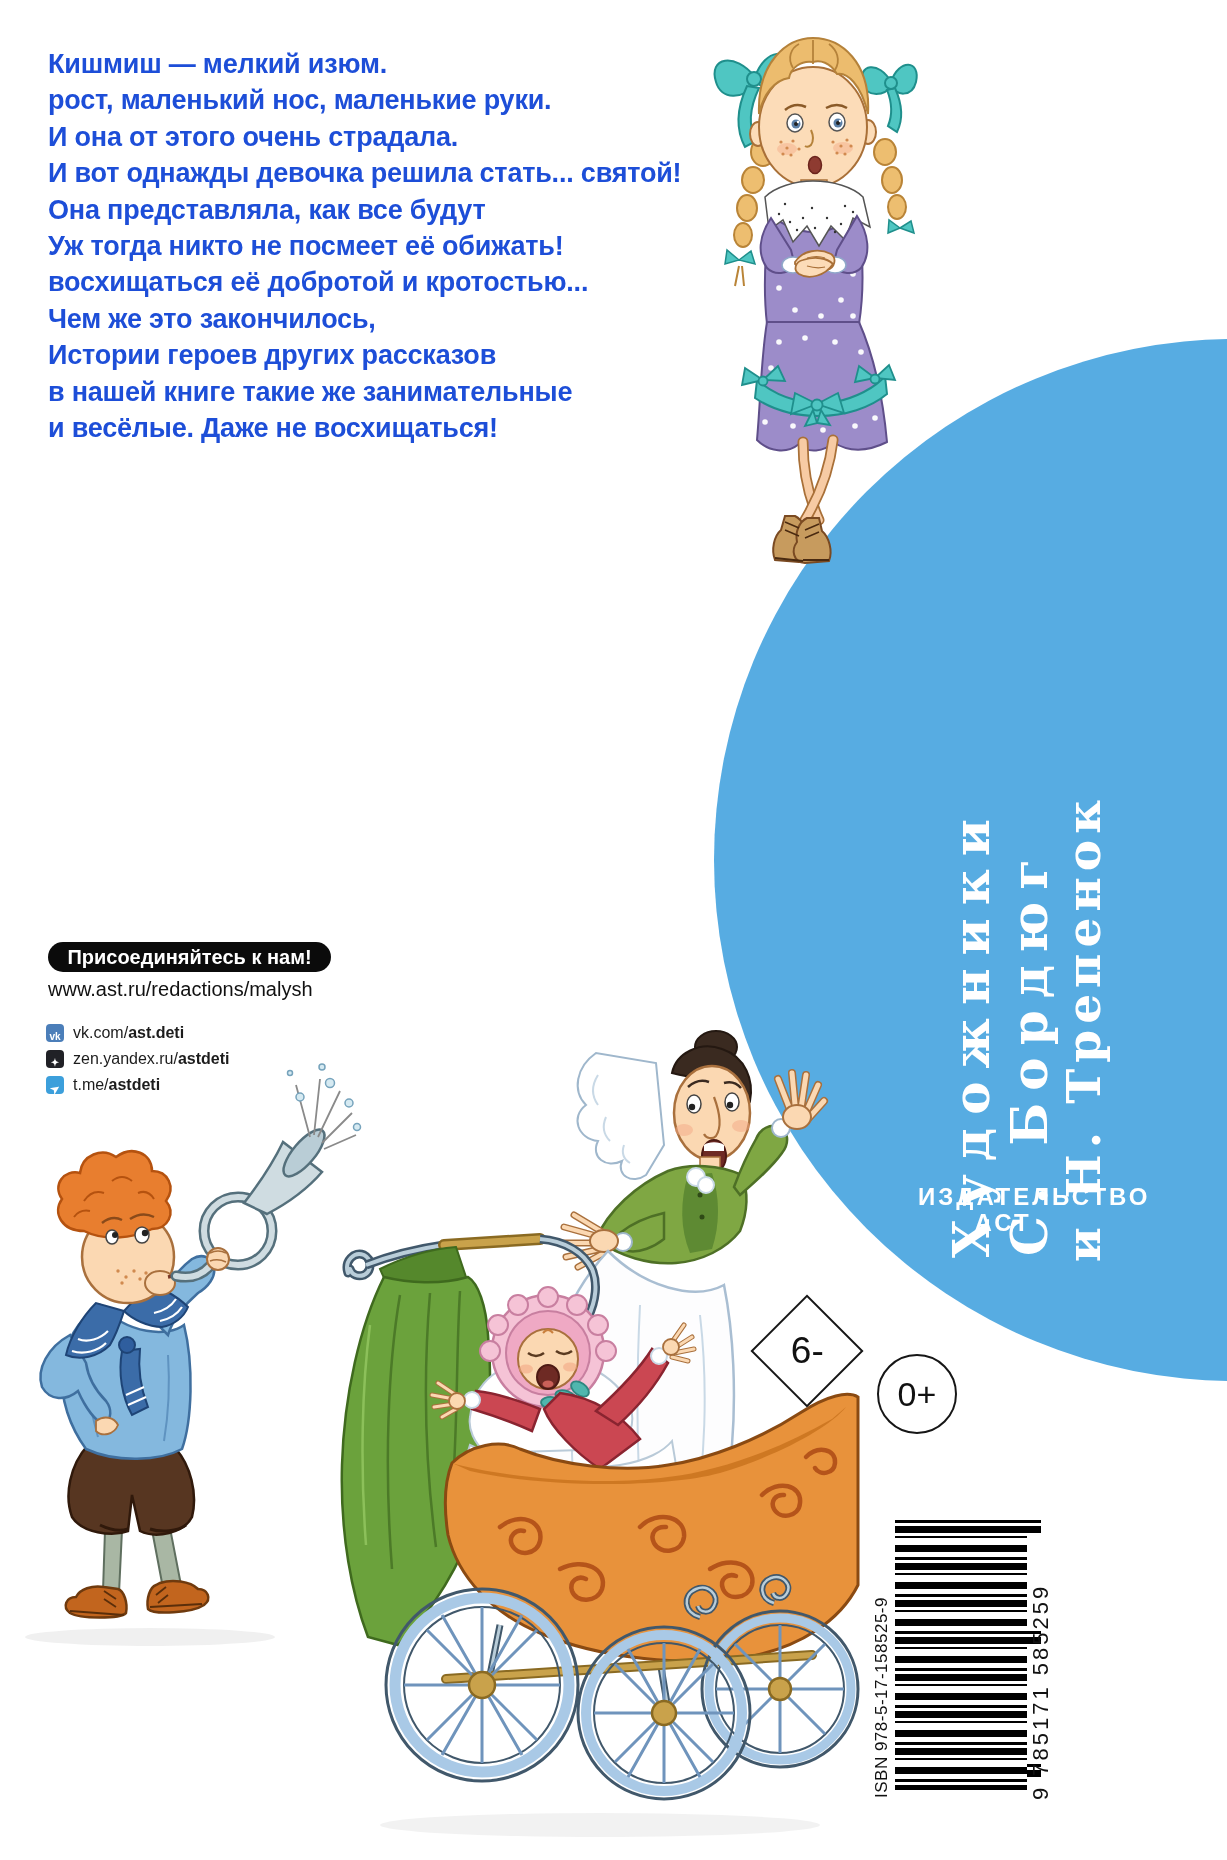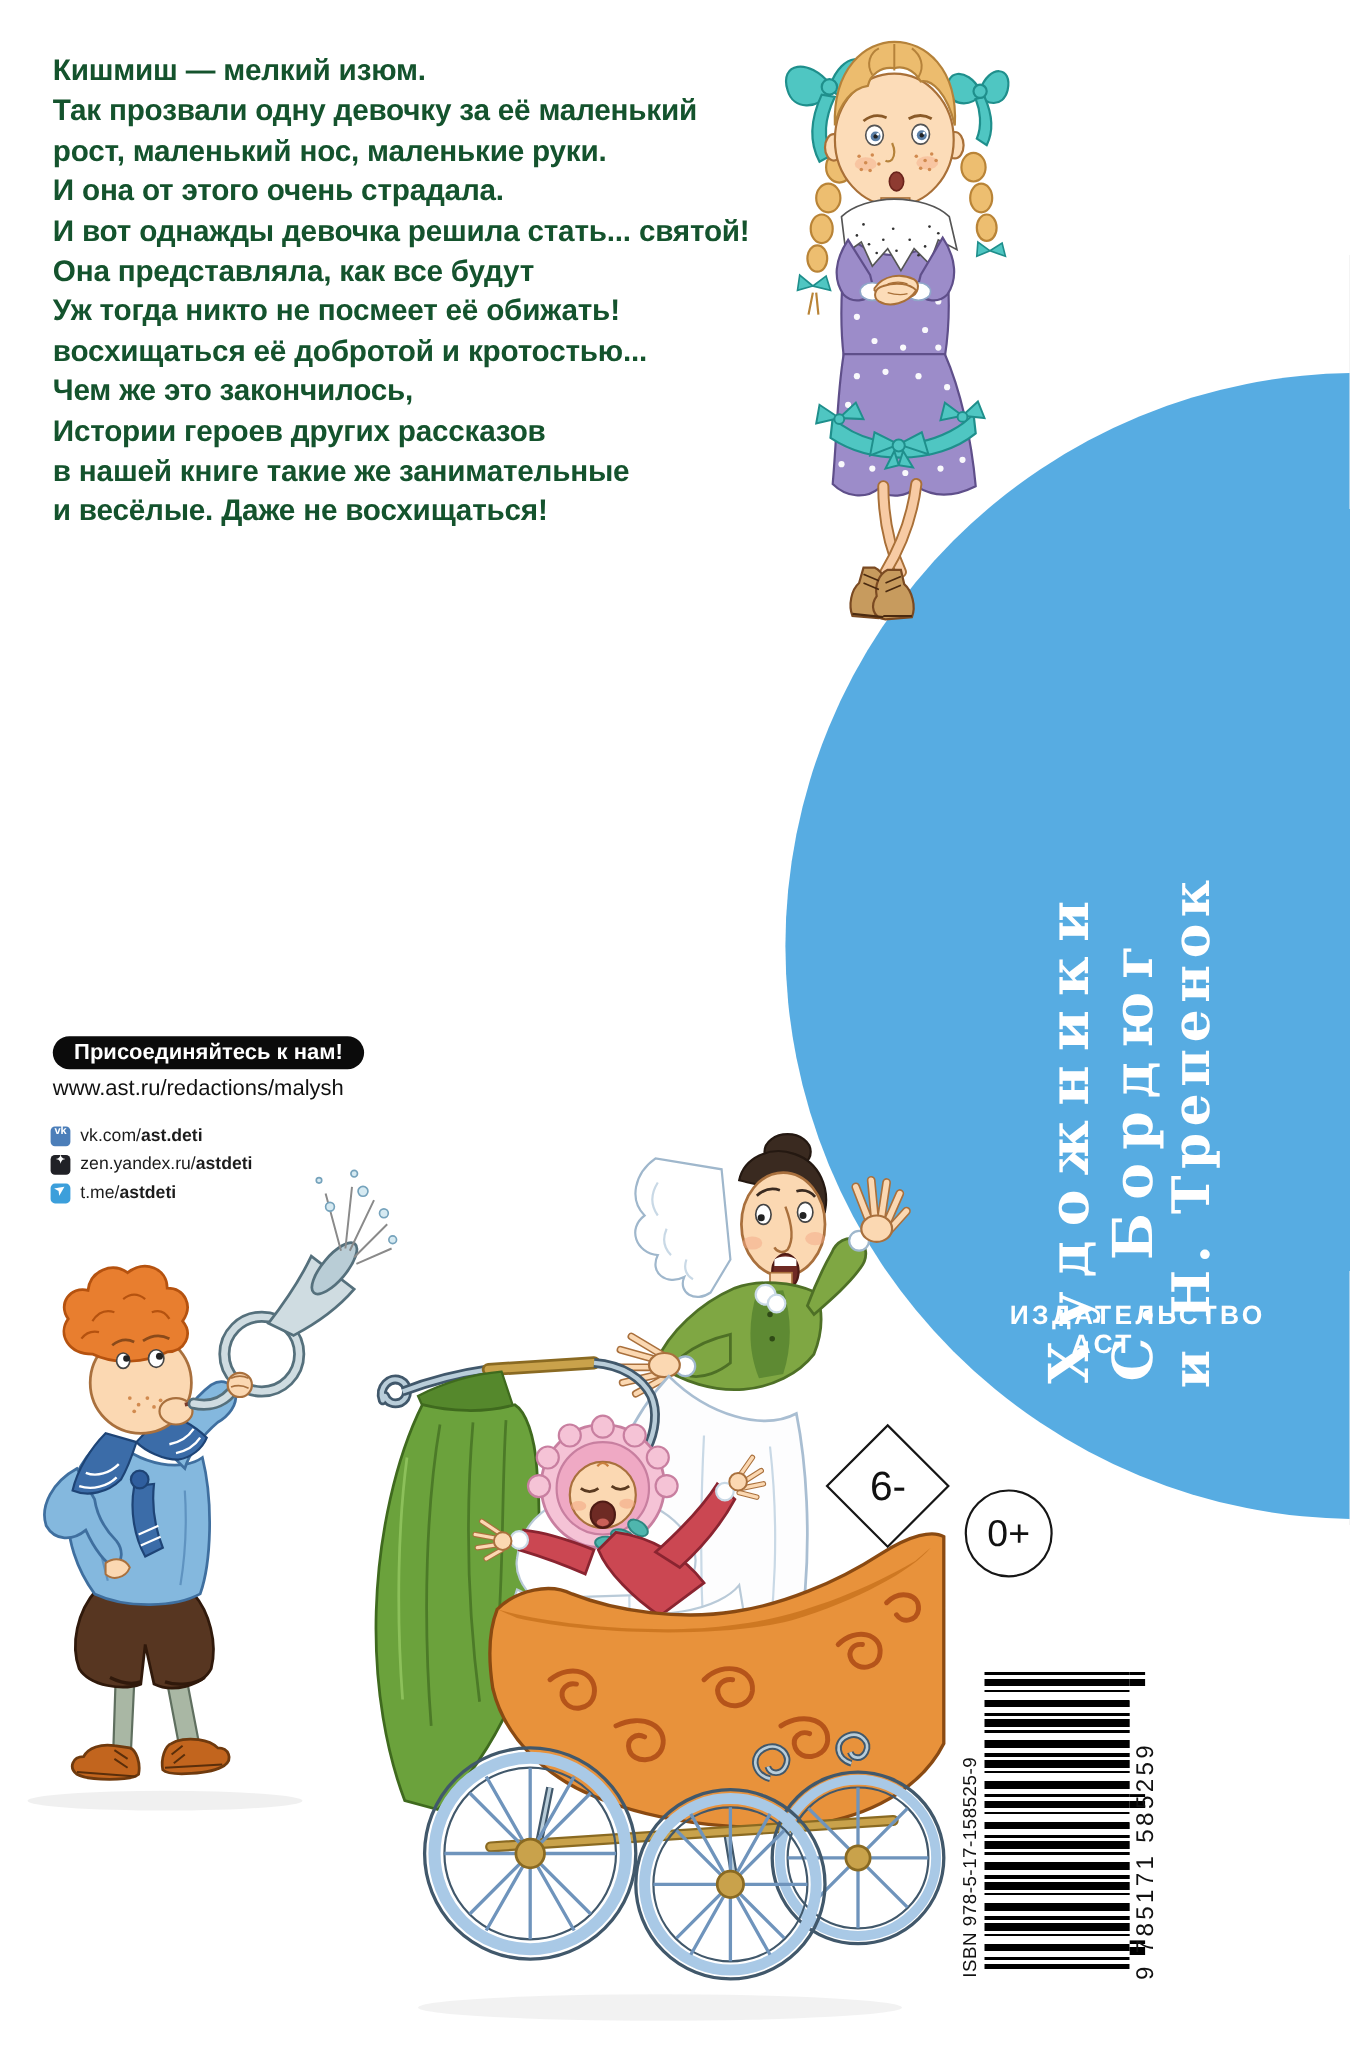--- a/index.html
+++ b/index.html
@@ -5,21 +5,21 @@
   html,body{margin:0;padding:0;background:#e8e8e8;}
   .page{
     position:relative;width:1227px;height:1860px;margin:0 auto;
     background:#ffffff;overflow:hidden;
     font-family:"Liberation Sans",sans-serif;
   }
   
   .blurb{
     position:absolute;left:48px;top:46px;
     font-size:27px;line-height:36.4px;font-weight:700;
-    letter-spacing:-0.2px;color:#14532d;white-space:nowrap;
+    letter-spacing:-0.2px;color:#1d4ed8;white-space:nowrap;
   }
   
   .blue-circle{
     position:absolute;left:714px;top:339px;width:1042px;height:1042px;
     border-radius:50%;
   }
   
   .vcol{
     position:absolute;transform-origin:0 0;transform:rotate(-90deg);
     font-family:"DejaVu Serif","Liberation Serif",serif;
@@ -39,21 +39,21 @@
     color:#ffffff;font-weight:700;font-size:20px;
   }
   .website{
     position:absolute;left:48px;top:978px;
     font-weight:400;font-size:20px;color:#111;letter-spacing:0px;
   }
   .social{position:absolute;left:46px;top:1022px;}
   .social-row{display:flex;align-items:center;height:22px;margin-bottom:4px;}
   .social-icon{
     width:18px;height:18px;border-radius:4px;margin-right:9px;flex:0 0 18px;
-    display:flex;align-items:flex-start;justify-content:center;
+    display:flex;align-items:flex-end;justify-content:center;
     color:#fff;font-size:10px;font-weight:700;line-height:1;
   }
   .social-icon .tg-glyph{display:inline-block;transform:rotate(-35deg) translate(0px,1px);font-size:11px;}
   .social-text{font-size:16px;color:#1c1c1c;}
   .social-text b{font-weight:700;}
   
   .badge-diamond{
     position:absolute;left:767px;top:1311px;width:76px;height:76px;
     background:#fff;border:2.5px solid #161616;transform:rotate(45deg);
     display:flex;align-items:center;justify-content:center;
@@ -94,21 +94,20 @@
 </style>
 </head>
 <body>
 
 <div class="page">
 
   <div class="blue-circle" style="background: rgb(87, 172, 226);"></div>
 
   <div class="blurb">
     <div>Кишмиш — мелкий изюм.</div>
-    <div>Так прозвали одну девочку за её маленький</div>
     <div>рост, маленький нос, маленькие руки.</div>
     <div>И она от этого очень страдала.</div>
     <div>И вот однажды девочка решила стать... святой!</div>
     <div>Она представляла, как все будут</div>
     <div>Уж тогда никто не посмеет её обижать!</div>
     <div>восхищаться её добротой и кротостью...</div>
     <div>Чем же это закончилось,</div>
     <div>Истории героев других рассказов</div>
     <div>в нашей книге такие же занимательные</div>
     <div>и весёлые. Даже не восхищаться!</div>

